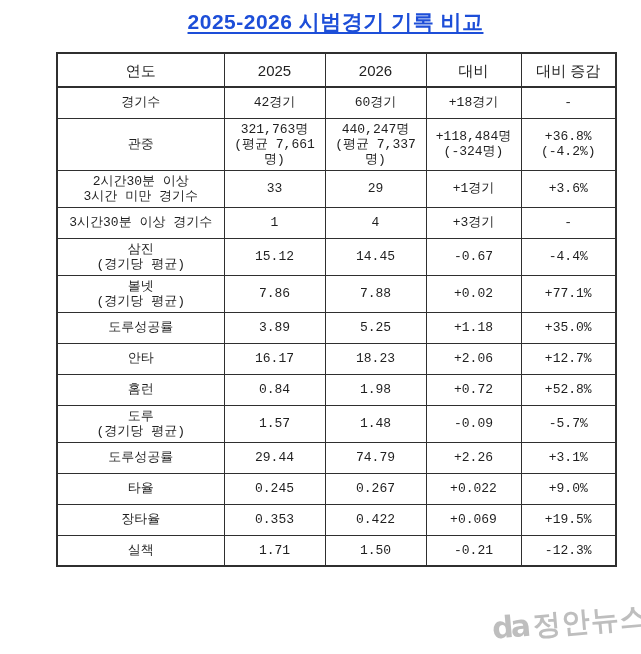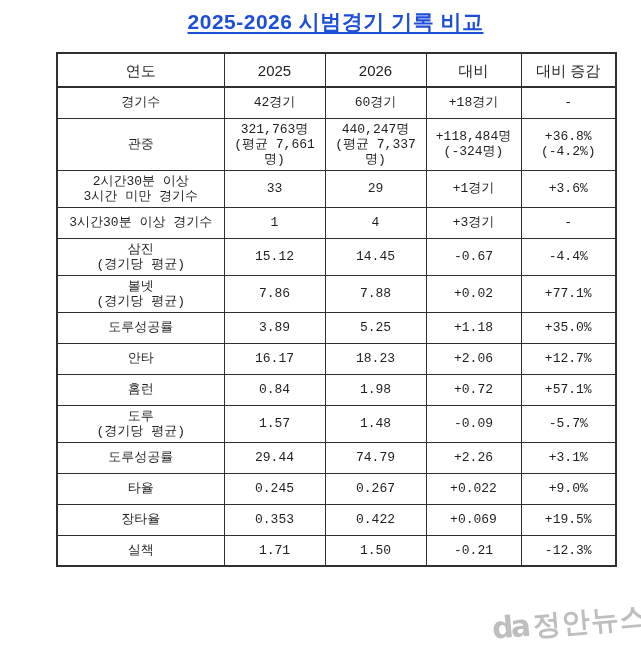--- a/index.html
+++ b/index.html
@@ -159,21 +159,21 @@
           <td>16.17</td>
           <td>18.23</td>
           <td>+2.06</td>
           <td>+12.7%</td>
         </tr>
         <tr>
           <td>홈런</td>
           <td>0.84</td>
           <td>1.98</td>
           <td>+0.72</td>
-          <td>+57.1%</td>
+          <td>+52.8%</td>
         </tr>
         <tr>
           <td>도루<br>(경기당 평균)</td>
           <td>1.57</td>
           <td>1.48</td>
           <td>-0.09</td>
           <td>-5.7%</td>
         </tr>
         <tr>
           <td>도루성공률</td>

